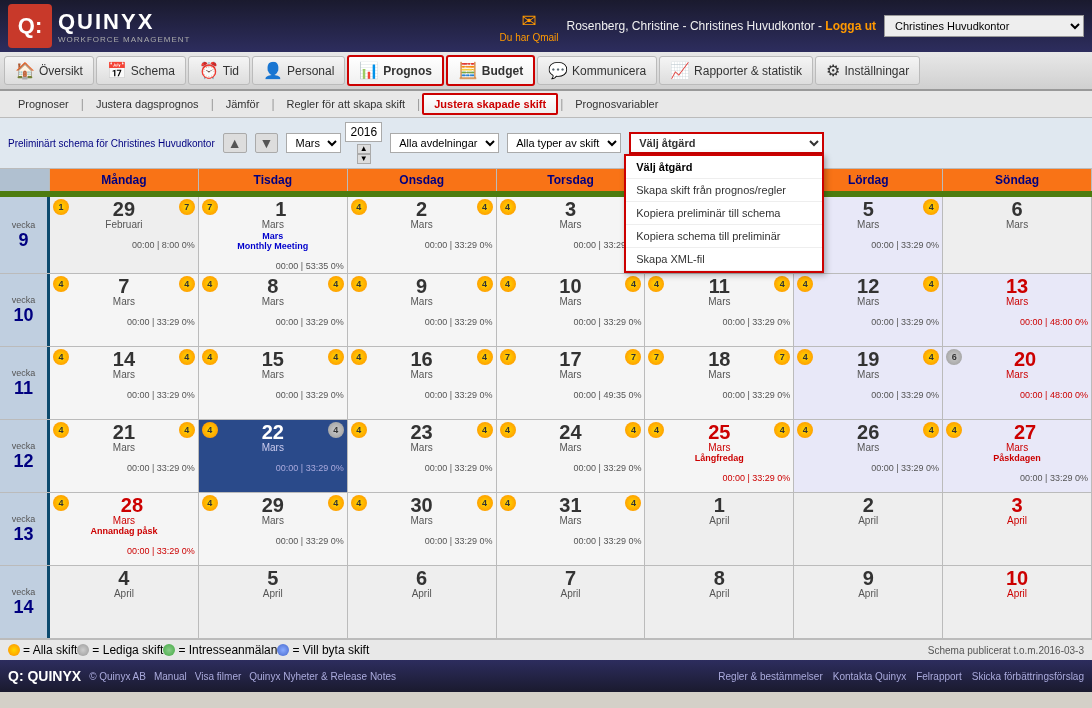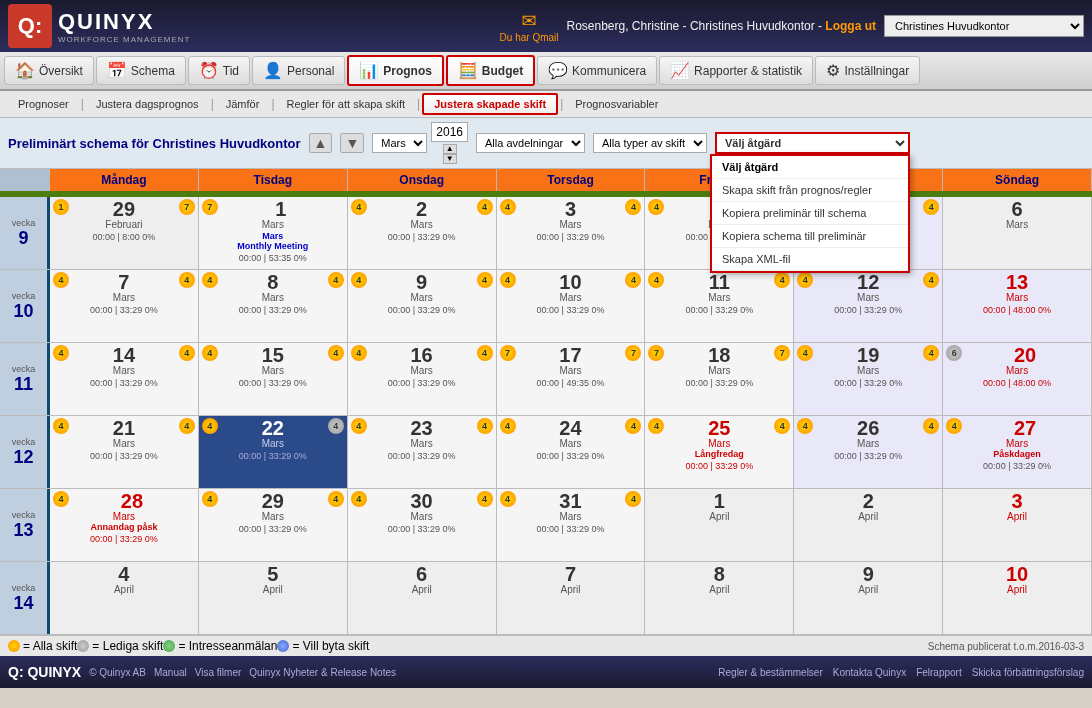--- a/index.html
+++ b/index.html
@@ -97,21 +97,21 @@
 
     
     .cal-toolbar {
       background: #e0e8f0;
       display: flex;
       align-items: center;
       padding: 4px 8px;
       gap: 8px;
       border-bottom: 1px solid #bbb;
     }
-    .cal-title { font-size: 13px; font-weight: bold; color: #000080; flex: 0 0 auto; }
+    .cal-title { font-size: 10px; font-weight: normal; color: #000080; flex: 0 0 auto; }
     .arrow-btn { cursor: pointer; font-size: 14px; color: #555; background: #ddd; border: 1px solid #aaa; padding: 1px 4px; border-radius: 2px; }
     .toolbar-select {
       background: #fff;
       border: 1px solid #aaa;
       padding: 2px 4px;
       font-size: 11px;
     }
     .action-select {
       background: #fff;
       border: 2px solid #cc0000;
@@ -215,22 +215,22 @@
     .day-event {
       font-size: 9px;
       color: #0000cc;
       font-weight: bold;
       text-align: center;
       margin-top: 1px;
     }
     .day-stats {
       font-size: 9px;
       color: #555;
-      margin-top: 2px;
-      text-align: center;
+      margin-top: 10px;
+      text-align: right;
     }
     .day-stats.red { color: #cc0000; }
     .day-stats.today-stats { color: #aad; }
 
     .day-holiday-label {
       font-size: 9px;
       color: #cc0000;
       font-weight: bold;
       text-align: center;
     }

